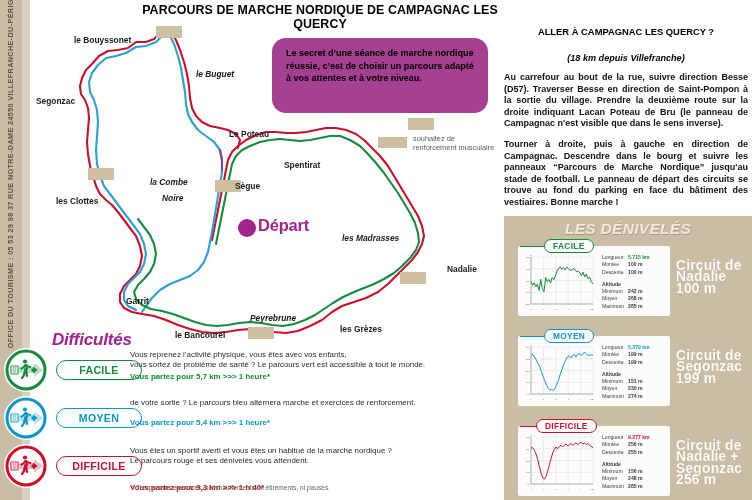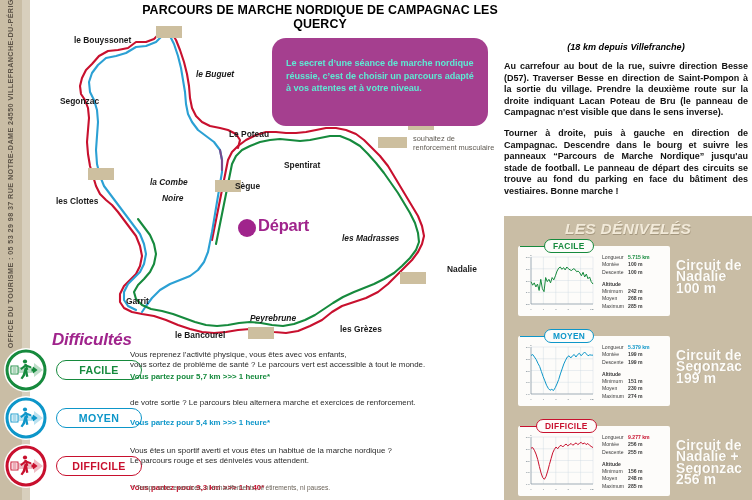--- a/index.html
+++ b/index.html
@@ -51,25 +51,25 @@
     position:absolute; font-size:8.4px; color:#1a1a1a; font-weight:bold;
     white-space:nowrap;
   }
   .map-label.it { font-style:italic; font-weight:bold; }
 
   
   .ex-box { position:absolute; background:#cdbf9f; }
 
   
   #callout {
-    position:absolute; left:272px; top:38px; width:216px; height:88px;
+    position:absolute; left:272px; top:38px; width:216px; height:75px;
     background:#a53f8f;
     border-radius:14px;
-    padding:19px 12px 0 14px;
-    color:#5eead4;
+    padding:9px 12px 0 14px;
+    color:#000000;
   }
   #callout p {
     margin:0; font-size:9.1px; font-weight:bold; line-height:12.6px;
     letter-spacing:-0.05px;
   }
 
   
   #ex-legend { position:absolute; left:378px; top:135px; width:118px; }
   #ex-legend .sw { position:absolute; left:0; top:2px; width:29px; height:11px; background:#cdbf9f; }
   #ex-legend .tx { position:absolute; left:35px; top:0px; font-size:7.4px; color:#5f5a52; line-height:8.6px; width:86px; }
@@ -186,21 +186,21 @@
   <div class="ex-box" style="left:126px; top:6px; width:26px; height:12px;"></div>
   <div class="ex-box" style="left:58px; top:148px; width:26px; height:12px;"></div>
   <div class="ex-box" style="left:185px; top:160px; width:26px; height:12px;"></div>
   <div class="ex-box" style="left:370px; top:252px; width:26px; height:12px;"></div>
   <div class="ex-box" style="left:218px; top:307px; width:26px; height:12px;"></div>
   <div class="ex-box" style="left:378px; top:98px; width:26px; height:12px;"></div>
 
   <div id="map-labels">
       <div class="map-label" style="left: 44px; top: 15px;">le Bouyssonet</div>
       <div class="map-label it" style="left: 166px; top: 49px;">le Buguet</div>
-      <div class="map-label" style="left: 6px; top: 76px; margin-left: 24px;">Segonzac</div>
+      <div class="map-label" style="left: 6px; top: 76px;">Segonzac</div>
       <div class="map-label" style="left: 26px; top: 176px;">les Clottes</div>
       <div class="map-label it" style="left: 120px; top: 157px;">la Combe</div>
       <div class="map-label it" style="left: 132px; top: 173px;">Noire</div>
       <div class="map-label" style="left: 199px; top: 109px;">Le Poteau</div>
       <div class="map-label" style="left: 205px; top: 161px;">Sègue</div>
       <div class="map-label" style="left: 254px; top: 140px;">Spentirat</div>
       <div class="map-label it" style="left: 312px; top: 213px;">les Madrasses</div>
       <div class="map-label" style="left: 417px; top: 244px;">Nadalie</div>
       <div class="map-label" style="left: 96px; top: 276px;">Garrit</div>
       <div class="map-label it" style="left: 220px; top: 293px;">Peyrebrune</div>
@@ -294,20 +294,21 @@
       <div class="diff-text" style="top: 2px;">
         <div>Vous êtes un sportif averti et vous êtes un habitué de la marche nordique ?</div>
         <div>Le parcours rouge et ses dénivelés vous attendent.</div>
         <div style="color: rgb(200, 16, 46); font-weight: bold; margin-top: 16px;">Vous partez pour 9,3 km &gt;&gt;&gt; 1 h 40*</div>
       </div>
     </div>
   </div>
 <div id="diff-footnote">* Temps sans exercices, ni échauffements, ni étirements, ni pauses.</div>
 
 <div id="right-col">
+  <div id="rc-h">ALLER À CAMPAGNAC LES QUERCY ?</div>
   <div id="rc-sub">(18 km depuis Villefranche)</div>
   <div class="rc-p">Au carrefour au bout de la rue, suivre direction Besse (D57). Traverser Besse en direction de Saint-Pompon à la sortie du village. Prendre la deuxième route sur la droite indiquant Lacan Poteau de Bru (le panneau de Campagnac n'est visible que dans le sens inverse).</div>
   <div class="rc-p">Tourner à droite, puis à gauche en direction de Campagnac. Descendre dans le bourg et suivre les panneaux “Parcours de Marche Nordique” jusqu'au stade de football. Le panneau de départ des circuits se trouve au fond du parking en face du bâtiment des vestiaires. Bonne marche !</div>
 </div>
 
 <div id="denivele-panel">
   <div id="den-title">LES DÉNIVELÉS</div>
   <div id="den-cards">
       <div class="den-pill" style="left: 40px; top: 23px; border-color: rgb(22, 138, 61); color: rgb(22, 138, 61);">FACILE</div>
       <div class="den-pill-stem" style="left: 16px; top: 30px; width: 26px; background: rgb(22, 138, 61);"></div>

